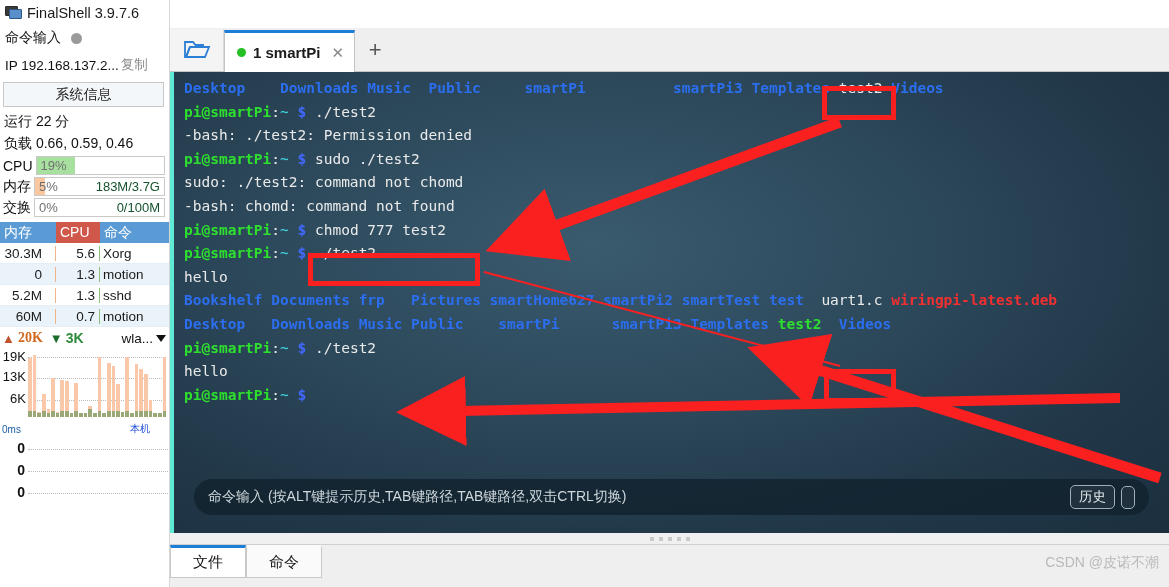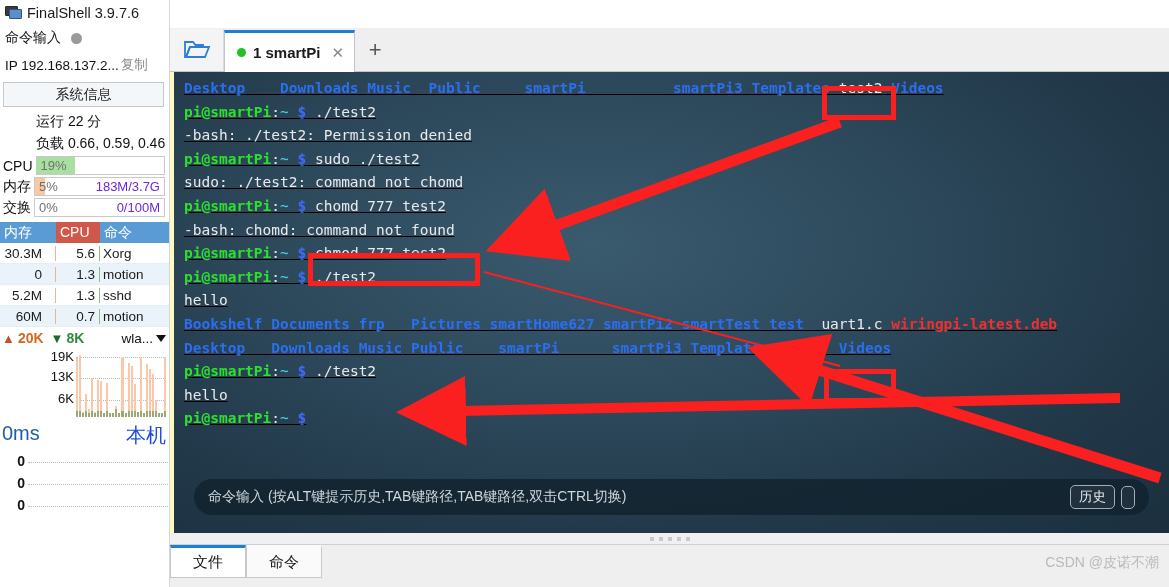--- a/index.html
+++ b/index.html
@@ -45,36 +45,36 @@
   .sysinfo-btn {
     margin: 6px 6px 4px 3px;
     height: 25px;
     border: 1px solid #c8c8c8;
     background: #f4f7f9;
     display: flex; align-items: center; justify-content: center;
     font-size: 14px; color: #1a1a1a;
     cursor: pointer;
   }
 
-  .stat-line { font-size: 14px; color: #111; padding: 2px 4px; white-space: nowrap; margin-left: 32px; }
+  .stat-line { font-size: 14px; color: #111; padding: 2px 4px; white-space: nowrap; }
 
   .meter-row { display: flex; align-items: center; padding: 1px 5px 1px 3px; gap: 3px; }
   .meter-label { font-size: 14px; color: #111; white-space: nowrap; }
   .meter {
     position: relative; flex: 1; height: 19px;
     border: 1px solid #c9c9c9; background: #fff;
     display: flex; align-items: center; overflow: hidden;
   }
   .meter .fill { position: absolute; left:0; top:0; bottom:0; }
   .meter .mtxt {
     position: relative; z-index: 2; font-size: 13px; color: #707070;
     padding-left: 4px; white-space: nowrap;
   }
   .meter .mtxt2 {
-    position: relative; z-index: 2; font-size: 13px; color: #6d28d9;
+    position: relative; z-index: 2; font-size: 13px; color: #14532d;
     margin-left: auto; padding-right: 4px; white-space: nowrap;
   }
 
   
   .ptable { margin-top: 4px; width: 170px; }
   .phead { display: flex; background: #5b9bd5; height: 21px; align-items: center; }
   .phead > div { color: #fff; font-size: 14px; padding: 0 4px; }
   .ph-mem { width: 56px; text-align: left; }
   .ph-cpu { width: 44px; background: #d0584a; height: 21px; line-height:21px; text-align:left;}
   .ph-cmd { flex: 1; }
@@ -83,53 +83,53 @@
   .prow:nth-child(even) { background: #eaf3fa; }
   .p-mem { width: 56px; text-align: right; padding-right: 13px; font-size: 13.5px; color:#1a1a1a;
            border-right: 1px solid #f0b48a; }
   .p-cpu { width: 44px; text-align: right; padding-right: 4px; font-size: 13.5px; color:#1a1a1a;
            border-right: 1px solid #8fbf7f; }
   .p-cmd { flex: 1; padding-left: 3px; font-size: 13.5px; color:#1a1a1a; overflow:hidden; white-space:nowrap;}
 
   
   .net-head { display: flex; align-items: center; padding: 3px 4px 1px 2px; gap:3px; font-size: 14px; }
   .arrow-up { color: #c0522a; font-size: 13px; }
-  .up-val { color: #d2691e; font-weight: 600; }
+  .up-val { color: #d2691e; font-weight: 600; font-family: Liberation Serif, serif; }
   .arrow-dn { color: #1a6b2a; font-size: 13px; margin-left:4px;}
   .dn-val { color: #2e8b3d; font-weight: 600; }
   .iface { margin-left: auto; color: #111; font-size: 13.5px; display:flex; align-items:center; gap:3px;}
   .caret { width:0;height:0;border-left:5px solid transparent;border-right:5px solid transparent;
            border-top:7px solid #111; }
 
   .netchart { position: relative; height: 70px; margin: 0 4px 0 0; display:flex; }
-  .nc-axis { width: 28px; position: relative; margin-left: 48px; }
+  .nc-axis { width: 28px; position: relative; }
   .nc-axis span { position:absolute; right:2px; font-size:13px; color:#111; }
   .nc-plot { position: relative; flex:1; border-left:0px; overflow:hidden; background:#fff;}
   .nc-grid { position:absolute; left:0; right:0; border-top:1px dotted #bbb; }
   .nc-bars { position:absolute; left:0; bottom:0; right:0; top:0; display:flex; align-items:flex-end; gap:1px;}
   .nc-bar { flex:1; position:relative; display:flex; flex-direction:column; justify-content:flex-end; }
   .nc-bar .up { background:#fac8a8; width:100%; }
   .nc-bar .dn { background:#9aa878; width:100%; }
 
-  .lat-head { display:flex; padding: 5px 4px 1px 2px; font-size:20px; }
+  .lat-head { display:flex; align-items:center; padding: 5px 20px 1px 2px; font-size:10px; }
   .lat-ms { color:#1a5fa8; }
   .lat-host { margin-left:auto; color:#1d4ed8; }
   .latchart { position:relative; height:72px; display:flex; }
   .lc-axis { width:28px; position:relative; }
   .lc-axis span { position:absolute; right:3px; font-size:14px; font-weight:bold; color:#111; }
   .lc-plot { position:relative; flex:1; }
   .lc-grid { position:absolute; left:0; right:0; border-top:1px dotted #bbb; }
 
   .sb-vline { position:absolute; right:0; top:0; bottom:0; width:1px; background:#d6d6d6; }
 
   
   #right {
     position: absolute; left: 170px; top: 0;
     width: 999px; height: 587px;
-    background: #fef9c3;
+    background: #5eead4;
   }
   
   .tabstrip {
     position:absolute; left:0; top:28px; width:999px; height:44px;
     background:#efefef; border-bottom:1px solid #c4c4c4;
     display:flex; align-items:flex-end;
   }
   .folder-btn {
     width:54px; height:42px; display:flex; align-items:center; justify-content:center;
     background:#f4f4f4; border-right:1px solid #dcdcdc; cursor:pointer;
@@ -147,21 +147,20 @@
               font-size:22px; color:#555; cursor:pointer; }
 
   
   .terminal {
     position:absolute; left:4px; top:72px; width:995px; height:461px;
     background: radial-gradient(ellipse at 42% 38%, #3a5a6e 0%, #2d4a5c 38%, #22394a 70%, #1b2f3e 100%);
     overflow:hidden;
     font-family: "DejaVu Sans Mono", "Liberation Mono", monospace;
     font-size: 14.5px;
     padding: 5px 0 0 10px;
-    text-decoration: underline;
   }
   .tline { height: 23.6px; line-height: 23.6px; white-space: pre; color:#e8e8e8; }
   .c-green { color:#2ee02e; font-weight:bold; }
   .c-cyan  { color:#3fd4e0; }
   .c-blue  { color:#2b6ef0; font-weight:bold; }
   .c-white { color:#eaeaea; }
   .c-red   { color:#f03030; font-weight:bold; }
   .c-grn2  { color:#2ee02e; font-weight:bold; }
   .c-bblue { color:#4169ff; font-weight:bold; }
 
@@ -287,21 +286,21 @@
             <span class="p-cpu">0.7</span>
             <span class="p-cmd">motion</span>
           </div>
         </div>
     </div>
 
     <div class="net-head">
       <span class="arrow-up">▲</span>
       <span class="up-val">20K</span>
       <span class="arrow-dn">▼</span>
-      <span class="dn-val">8K</span>
+      <span class="dn-val">3K</span>
       <span class="iface">
         <span>wla...</span>
         <span class="caret"></span>
       </span>
     </div>
 
     <div class="netchart">
       <div class="nc-axis">
         <span style="top:2px">19K</span>
         <span style="top:22px">13K</span>
@@ -475,21 +474,20 @@
       <div class="plus-btn">+</div>
     </div>
 
     <div class="terminal">
       <div id="termlines">
           <div class="tline"><span class="c-blue">Desktop</span><span class="c-white">    </span><span class="c-blue">Downloads</span><span class="c-white"> </span><span class="c-blue">Music</span><span class="c-white">  </span><span class="c-blue">Public</span><span class="c-white">     </span><span class="c-blue">smartPi</span><span class="c-white">          </span><span class="c-blue">smartPi3</span><span class="c-white"> </span><span class="c-blue">Templates</span><span class="c-white"> </span><span class="c-white">test2</span><span class="c-white"> </span><span class="c-blue">Videos</span></div>
           <div class="tline"><span class="c-green">pi@smartPi</span><span class="c-white">:</span><span class="c-cyan">~</span><span class="c-white"> </span><span class="c-bblue">$</span><span class="c-white"> ./test2</span></div>
           <div class="tline"><span class="c-white">-bash: ./test2: Permission denied</span></div>
           <div class="tline"><span class="c-green">pi@smartPi</span><span class="c-white">:</span><span class="c-cyan">~</span><span class="c-white"> </span><span class="c-bblue">$</span><span class="c-white"> sudo ./test2</span></div>
           <div class="tline"><span class="c-white">sudo: ./test2: command not chomd</span></div>
-          <div class="tline"><span class="c-green">pi@smartPi</span><span class="c-white">:</span><span class="c-cyan">~</span><span class="c-white"> </span><span class="c-bblue">$</span><span class="c-white"> chomd 777 test2</span></div>
           <div class="tline"><span class="c-white">-bash: chomd: command not found</span></div>
           <div class="tline"><span class="c-green">pi@smartPi</span><span class="c-white">:</span><span class="c-cyan">~</span><span class="c-white"> </span><span class="c-bblue">$</span><span class="c-white"> chmod 777 test2</span></div>
           <div class="tline"><span class="c-green">pi@smartPi</span><span class="c-white">:</span><span class="c-cyan">~</span><span class="c-white"> </span><span class="c-bblue">$</span><span class="c-white"> ./test2</span></div>
           <div class="tline"><span class="c-white">hello</span></div>
           <div class="tline"><span class="c-blue">Bookshelf</span><span class="c-white"> </span><span class="c-blue">Documents</span><span class="c-white"> </span><span class="c-blue">frp</span><span class="c-white">   </span><span class="c-blue">Pictures</span><span class="c-white"> </span><span class="c-blue">smartHome627</span><span class="c-white"> </span><span class="c-blue">smartPi2</span><span class="c-white"> </span><span class="c-blue">smartTest</span><span class="c-white"> </span><span class="c-blue">test</span><span class="c-white">  </span><span class="c-white">uart1.c</span><span class="c-white"> </span><span class="c-red">wiringpi-latest.deb</span></div>
           <div class="tline"><span class="c-blue">Desktop</span><span class="c-white">   </span><span class="c-blue">Downloads</span><span class="c-white"> </span><span class="c-blue">Music</span><span class="c-white"> </span><span class="c-blue">Public</span><span class="c-white">    </span><span class="c-blue">smartPi</span><span class="c-white">      </span><span class="c-blue">smartPi3</span><span class="c-white"> </span><span class="c-blue">Templates</span><span class="c-white"> </span><span class="c-grn2">test2</span><span class="c-white">  </span><span class="c-blue">Videos</span></div>
           <div class="tline"><span class="c-green">pi@smartPi</span><span class="c-white">:</span><span class="c-cyan">~</span><span class="c-white"> </span><span class="c-bblue">$</span><span class="c-white"> ./test2</span></div>
           <div class="tline"><span class="c-white">hello</span></div>
           <div class="tline"><span class="c-green">pi@smartPi</span><span class="c-white">:</span><span class="c-cyan">~</span><span class="c-white"> </span><span class="c-bblue">$</span></div>
         </div>

